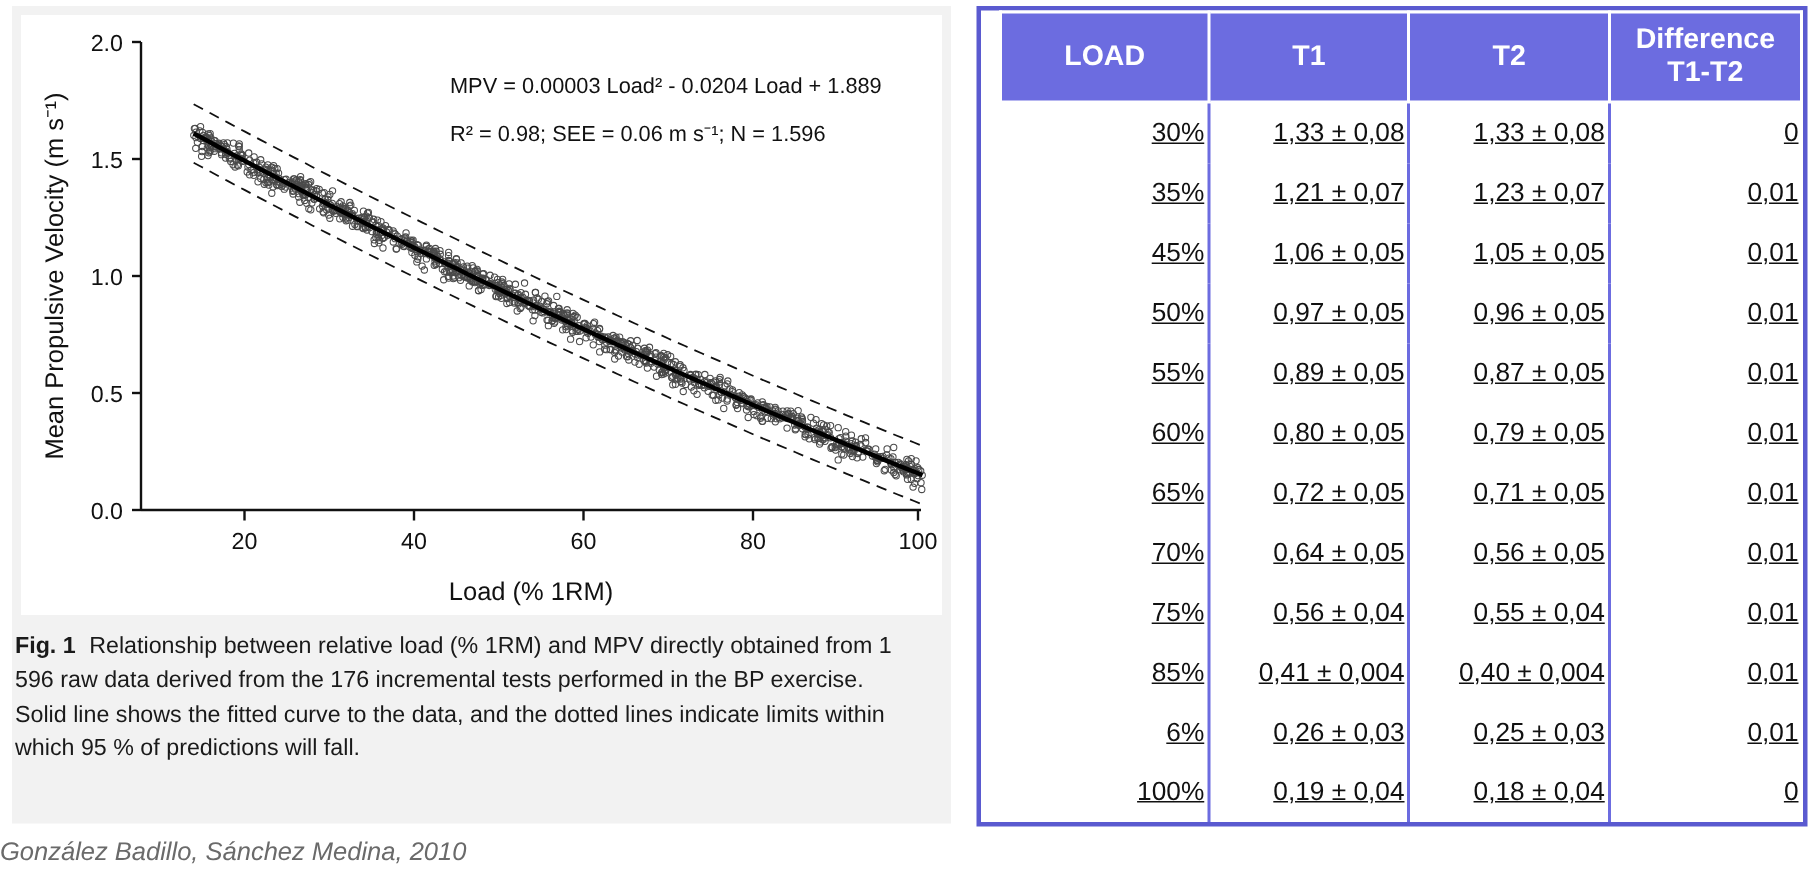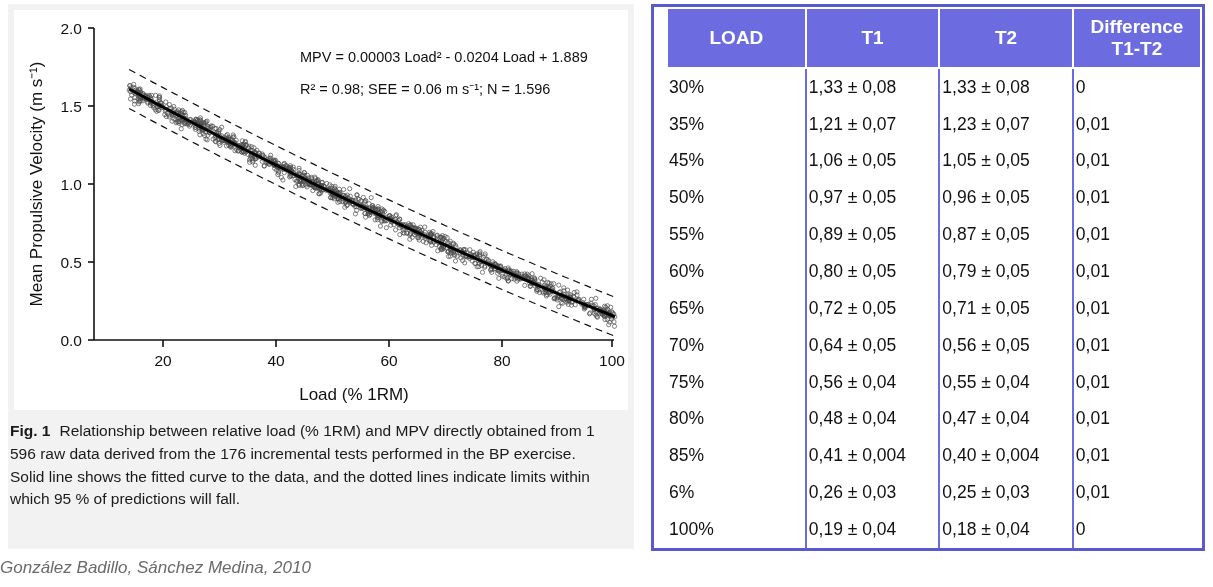--- a/index.html
+++ b/index.html
@@ -80,26 +80,27 @@
     font-weight: bold;
     padding: 7px 2px;
     border: 2px solid #ffffff;
     text-align: center;
     vertical-align: middle;
     line-height: 1.15;
   }
   table.loadtable td {
     font-size: 17.5px;
     color: #111111;
-    text-align: left;
+    text-align: right;
     vertical-align: middle;
     border-left: 2px solid #6c6ce0;
     border-right: 2px solid #6c6ce0;
     padding: 2px 2px;
     height: 31px;
+    text-decoration: underline;
   }
   table.loadtable tr.datarow td.c0 { border-left: none; }
   table.loadtable tr.datarow td.c3 { border-right: none; }
   table.loadtable col.col0 { width: 26%; }
   table.loadtable col.col1 { width: 25%; }
   table.loadtable col.col2 { width: 25%; }
   table.loadtable col.col3 { width: 24%; }
 
   
   #footer-credit {
@@ -1444,26 +1445,20 @@
             <td class="c2">0,56 ± 0,05</td>
             <td class="c3">0,01</td>
           </tr>
           <tr class="datarow">
             <td class="c0">75%</td>
             <td class="c1">0,56 ± 0,04</td>
             <td class="c2">0,55 ± 0,04</td>
             <td class="c3">0,01</td>
           </tr>
           <tr class="datarow">
-            <td class="c0">80%</td>
-            <td class="c1">0,48 ± 0,04</td>
-            <td class="c2">0,47 ± 0,04</td>
-            <td class="c3">0,01</td>
-          </tr>
-          <tr class="datarow">
             <td class="c0">85%</td>
             <td class="c1">0,41 ± 0,004</td>
             <td class="c2">0,40 ± 0,004</td>
             <td class="c3">0,01</td>
           </tr>
           <tr class="datarow">
             <td class="c0">6%</td>
             <td class="c1">0,26 ± 0,03</td>
             <td class="c2">0,25 ± 0,03</td>
             <td class="c3">0,01</td>

